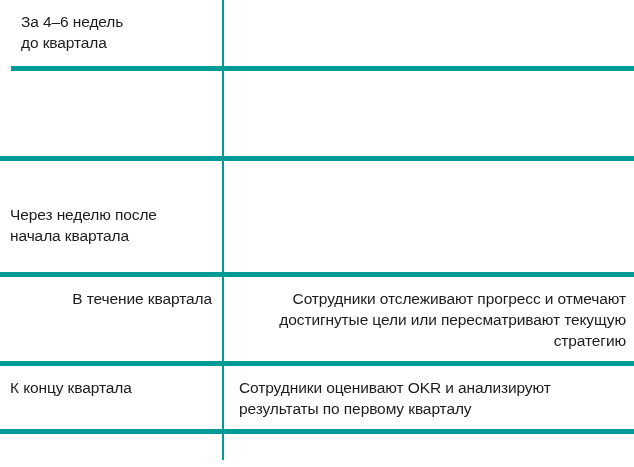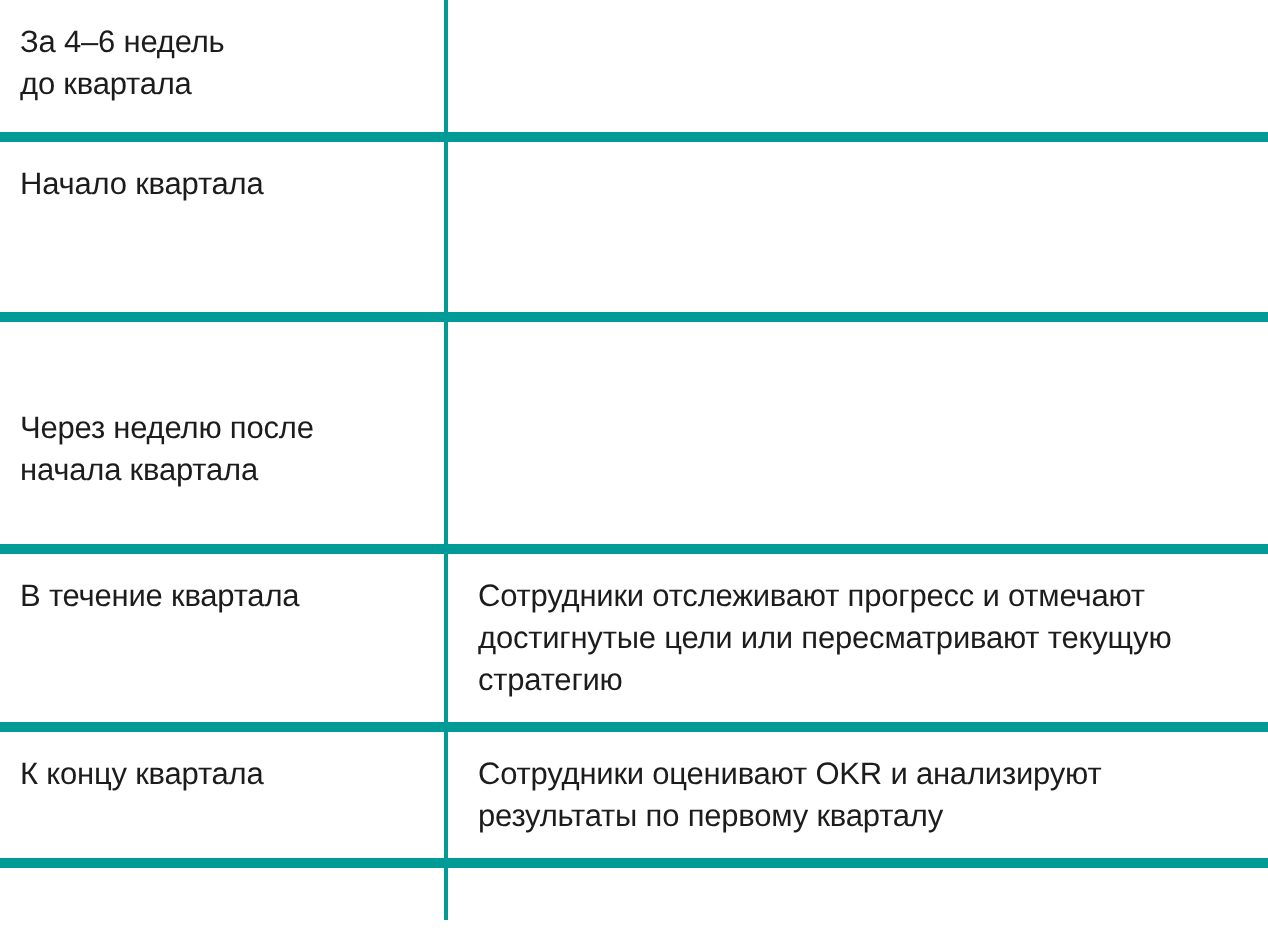--- a/index.html
+++ b/index.html
@@ -18,25 +18,25 @@
   }
   .okr-table {
     position: relative;
     width: 634px;
   }
   .row {
     display: flex;
     border-bottom: 5px solid #009b96;
     box-sizing: border-box;
   }
-  .row.r1 { min-height: 71px; }
+  .row.r1 { min-height: 71px; margin-left: 11px; }
   .row.r2 { min-height: 65px; }
   .row.r3 { min-height: 90px; }
   .row.r4 { min-height: 84px; margin-top: 32px; }
-  .row.r5 { min-height: 89px; }
+  .row.r5 { min-height: 89px; text-align: right; }
   .row.r6 { min-height: 61px; }
   .cell {
     white-space: pre-line;
     font-size: 15.5px;
     line-height: 21px;
     letter-spacing: -0.1px;
   }
   .term {
     width: 224px;
     box-sizing: border-box;
@@ -63,21 +63,20 @@
 <div class="page">
   <div class="okr-table">
 
     <div class="row r1">
       <div class="cell term">За 4–6 недель
 до квартала</div>
     </div>
 
 
     <div class="row r3">
-      <div class="cell term">Начало квартала</div>
     </div>
 
     <div class="row r4">
       <div class="cell term">Через неделю после
 начала квартала</div>
     </div>
 
     <div class="row r5">
       <div class="cell term">В течение квартала</div>
       <div class="cell desc">Сотрудники отслеживают прогресс и отмечают

